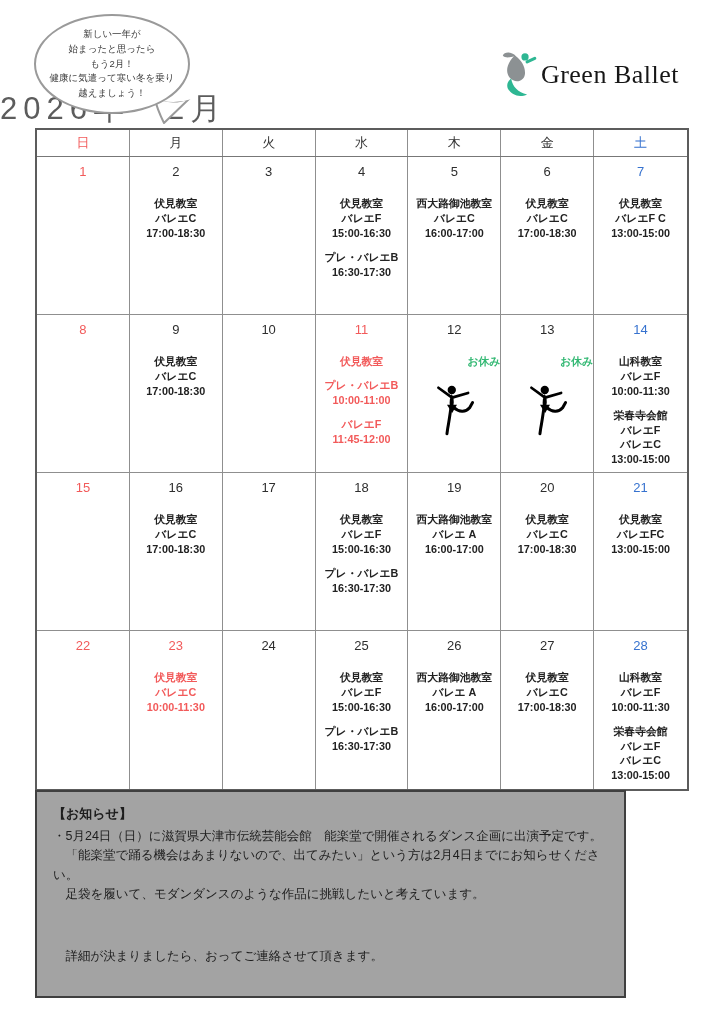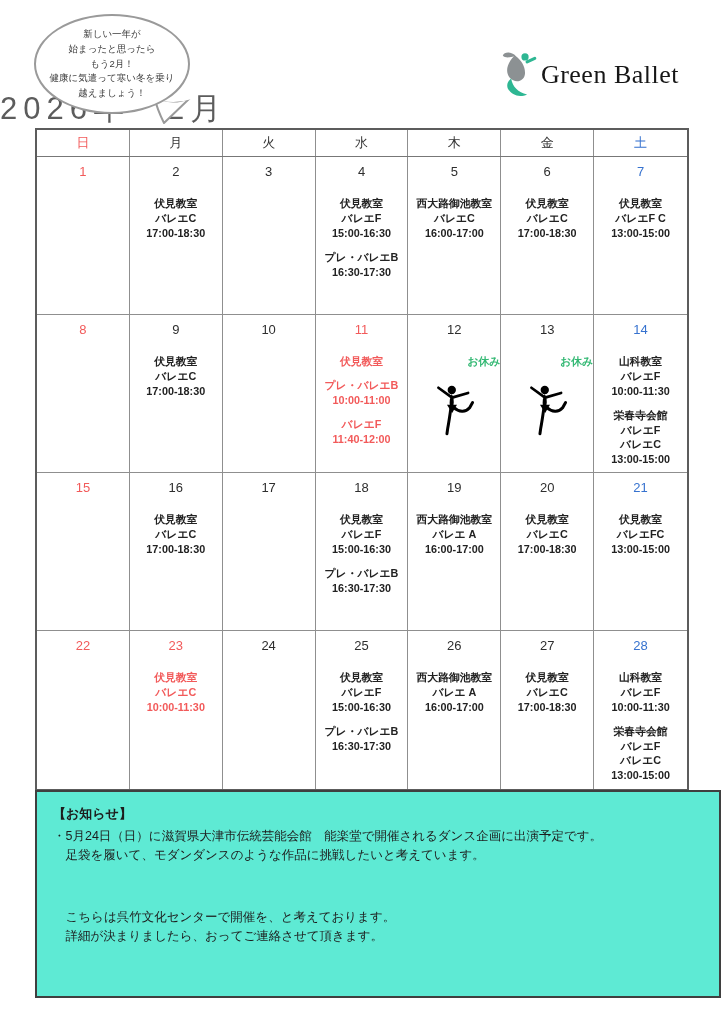--- a/index.html
+++ b/index.html
@@ -54,22 +54,22 @@
   .date.sat { color:#3672cf; }
   .events { margin-top:17px;font-weight:bold; }
   .event { margin-bottom:9px; font-size:10.8px; line-height:1.38; color:#222; }
   .event .line { display:block; white-space:nowrap; }
   .event.red { color:#f25a5a; }
   .event.green { color:#33b873;text-align:right; }
   .dancer { margin-top:6px; }
 
   
   .notice {
-    position:absolute; left:35px; top:790px; width:686px; height:208px;
-    border:2px solid #3f3f3f; padding:13px 16px; background:#5eead4;
+    position:absolute; left:35px; top:790px; width:591px; height:208px;
+    border:2px solid #3f3f3f; padding:13px 16px; background:#a3a3a3;
   }
   .notice-title { font-size:13px; font-weight:bold; color:#1d1d1d; margin-bottom:4px; }
   .nline { font-size:12.5px; line-height:1.55; color:#1d1d1d; white-space:pre-wrap; }
   .para { margin-bottom:0; }
   .para + .para { margin-top:42px; }
 </style>
 </head>
 <body>
 
 <div class="bubble">
@@ -192,21 +192,21 @@
         <div class="events">
           <div class="event red">
             <span class="line">伏見教室</span>
           </div>
           <div class="event red">
             <span class="line">プレ・バレエB</span>
             <span class="line">10:00-11:00</span>
           </div>
           <div class="event red">
             <span class="line">バレエF</span>
-            <span class="line">11:40-12:00</span>
+            <span class="line">11:45-12:00</span>
           </div>
         </div>
       </div>
       <div class="cell"><div class="date ">12</div><div class="events">
           <div class="event green">
             <span class="line">お休み</span>
           </div>
         </div><svg class="dancer" width="46" height="52" viewBox="0 0 60 70">
     <circle cx="27" cy="8" r="5.6" fill="#000"></circle>
     <path d="M27 13 C29.5 18 30.5 23 29 30 L24.5 30 C23.5 23 24.5 18 27 13 Z" fill="#000"></path>
@@ -376,20 +376,20 @@
         </div>
       </div>
     </div>
 </div>
 
 <div class="notice">
   <div class="notice-title">【お知らせ】</div>
   <div id="notice-paras">
       <div class="para">
         <div class="nline">・5月24日（日）に滋賀県大津市伝統芸能会館　能楽堂で開催されるダンス企画に出演予定です。</div>
+        <div class="nline">　「能楽堂で踊る機会はあまりないので、出てみたい」という方は2月4日までにお知らせください。</div>
         <div class="nline">　足袋を履いて、モダンダンスのような作品に挑戦したいと考えています。</div>
       </div>
       <div class="para">
-        <div class="nline">　こちらは呉竹文化センターで開催を、と考えております。</div>
         <div class="nline">　詳細が決まりましたら、おってご連絡させて頂きます。</div>
       </div>
     </div>
 </div>
 
 </body></html>

